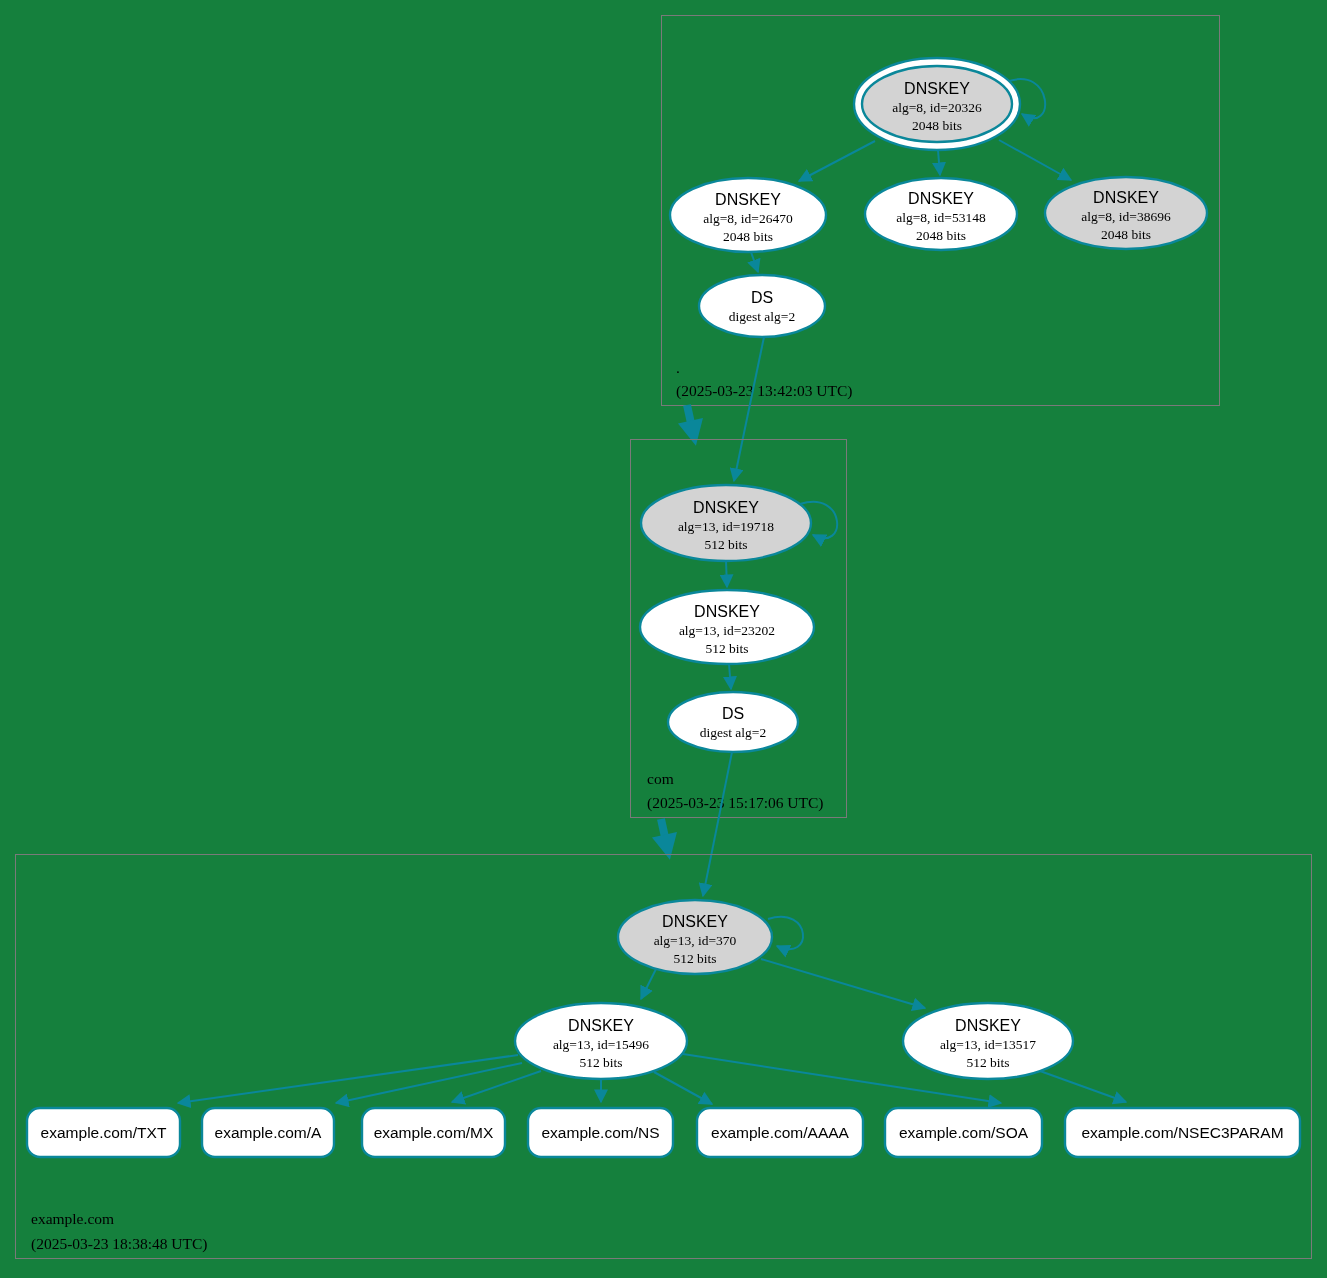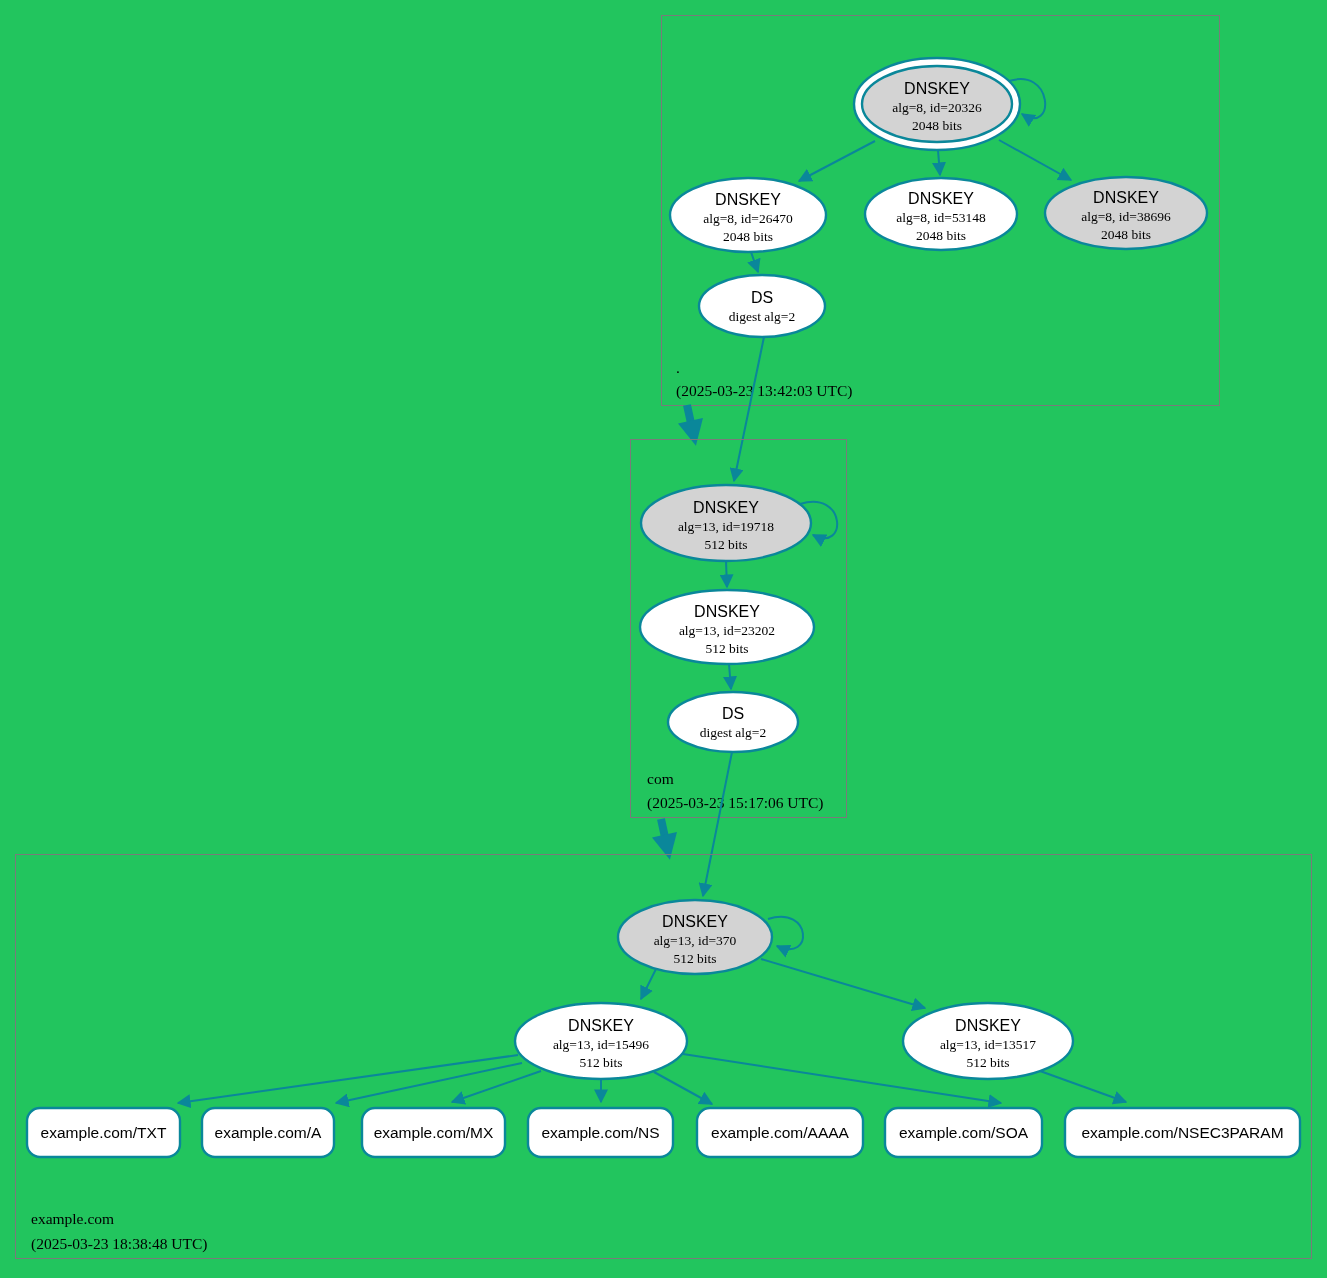--- a/index.html
+++ b/index.html
@@ -1,16 +1,16 @@
 <!DOCTYPE html>
 <html><head>
 <meta charset="utf-8">
 <style>
   html,body{margin:0;padding:0;background:#ffffff;}
-  .stage{position:relative;width:1327px;height:1278px;background:#22c55e;}
+  .stage{position:relative;width:1327px;height:1278px;background:#15803d;}
   svg{display:block;}
   .zonebox{fill:none;stroke:#7a7a7a;stroke-width:1;}
   .edge{fill:none;stroke:#0a879a;stroke-width:2;}
   .edge-thick{fill:none;stroke:#0a879a;stroke-width:8;}
   .node{fill:#ffffff;stroke:#0a879a;stroke-width:2.4;}
   .node-ksk{fill:#d3d3d3;stroke:#0a879a;stroke-width:2.4;}
   .rrset{fill:#ffffff;stroke:#0a879a;stroke-width:2.4;}
   .nt{font:16px "Liberation Sans", sans-serif;fill:#000;text-anchor:middle;}
   .ns{font:13.5px "Liberation Serif", serif;fill:#000;text-anchor:middle;}
   .rr{font:15.5px "Liberation Sans", sans-serif;fill:#000;text-anchor:middle;}

